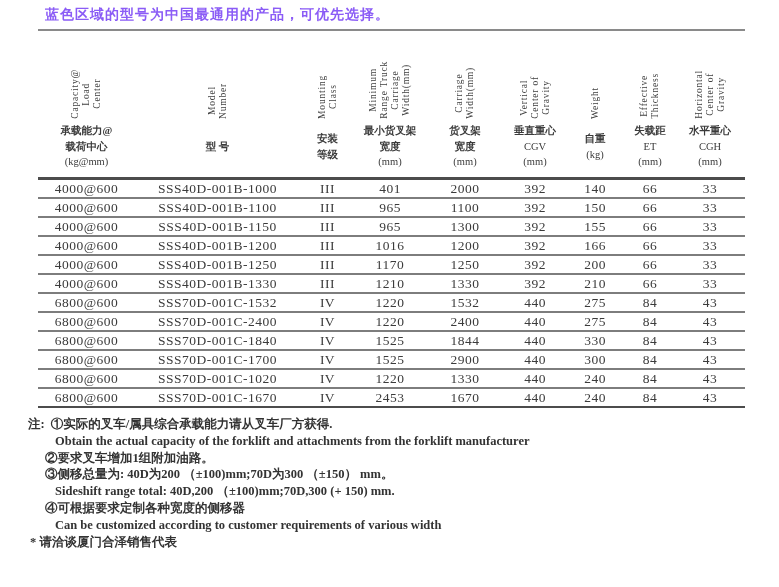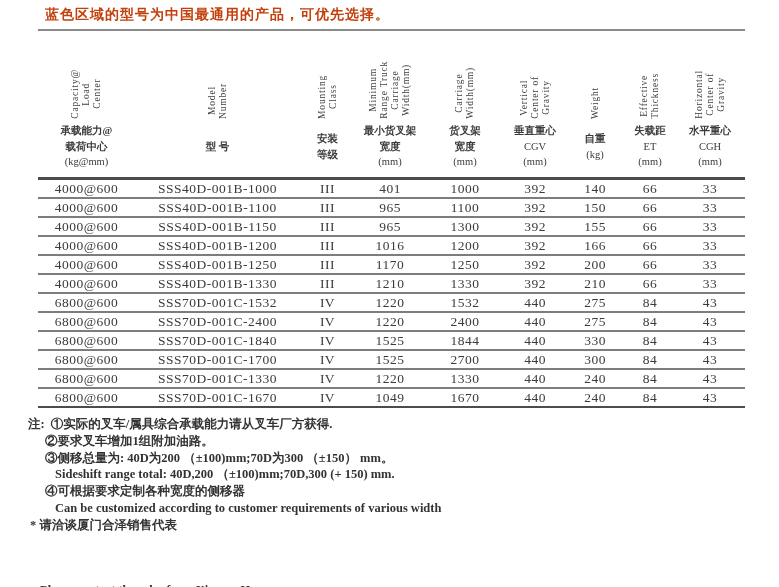--- a/index.html
+++ b/index.html
@@ -33,21 +33,21 @@
   .note-zh.circled{margin-left:17px;}
   .note-zh.star{margin-left:2px;}
   .note-en{margin-left:27px;}
   .note-en.star-en{margin-left:12px;margin-top:48px;}
   .note-label{margin-right:3px;}
 </style>
 </head>
 <body>
 
 <div class="page">
-  <div class="title" style="color: #c2410c;">蓝色区域的型号为中国最通用的产品，可优先选择。</div>
+  <div class="title" style="color: #8b5cf6;">蓝色区域的型号为中国最通用的产品，可优先选择。</div>
 
   <table class="spec-table">
     <thead>
       <tr id="header-row">
           <th style="width: 97px;">
             <div class="en-wrap">
               <div class="en">Capacity@
 Load
 Center</div>
             </div>
@@ -145,21 +145,21 @@
             </div>
           </th>
         </tr>
     </thead>
     <tbody id="body-rows">
         <tr>
           <td>4000@600</td>
           <td>SSS40D-001B-1000</td>
           <td>III</td>
           <td>401</td>
-          <td>1000</td>
+          <td>2000</td>
           <td>392</td>
           <td>140</td>
           <td>66</td>
           <td>33</td>
         </tr>
         <tr>
           <td>4000@600</td>
           <td>SSS40D-001B-1100</td>
           <td>III</td>
           <td>965</td>
@@ -244,53 +244,54 @@
           <td>440</td>
           <td>330</td>
           <td>84</td>
           <td>43</td>
         </tr>
         <tr>
           <td>6800@600</td>
           <td>SSS70D-001C-1700</td>
           <td>IV</td>
           <td>1525</td>
-          <td>2700</td>
+          <td>2900</td>
           <td>440</td>
           <td>300</td>
           <td>84</td>
           <td>43</td>
         </tr>
         <tr>
           <td>6800@600</td>
-          <td>SSS70D-001C-1330</td>
+          <td>SSS70D-001C-1020</td>
           <td>IV</td>
           <td>1220</td>
           <td>1330</td>
           <td>440</td>
           <td>240</td>
           <td>84</td>
           <td>43</td>
         </tr>
         <tr>
           <td>6800@600</td>
           <td>SSS70D-001C-1670</td>
           <td>IV</td>
-          <td>1049</td>
+          <td>2453</td>
           <td>1670</td>
           <td>440</td>
           <td>240</td>
           <td>84</td>
           <td>43</td>
         </tr>
       </tbody>
   </table>
 
   <div class="notes" id="notes">
       <div class="note-zh first"><span class="note-label">注: </span>①实际的叉车/属具综合承载能力请从叉车厂方获得.</div>
+      <div class="note-en">Obtain the actual capacity of the forklift and attachments from the forklift manufacturer</div>
       <div class="note-zh circled">②要求叉车增加1组附加油路。</div>
       <div class="note-zh circled">③侧移总量为: 40D为200 （±100)mm;70D为300 （±150） mm。</div>
       <div class="note-en">Sideshift range total: 40D,200 （±100)mm;70D,300 (+ 150) mm.</div>
       <div class="note-zh circled">④可根据要求定制各种宽度的侧移器</div>
       <div class="note-en">Can be customized according to customer requirements of various width</div>
       <div class="note-zh star">* 请洽谈厦门合泽销售代表</div>
       <div class="note-en star-en">Please contact the sales from Xiamen Heze</div>
     </div>
 </div>
 

